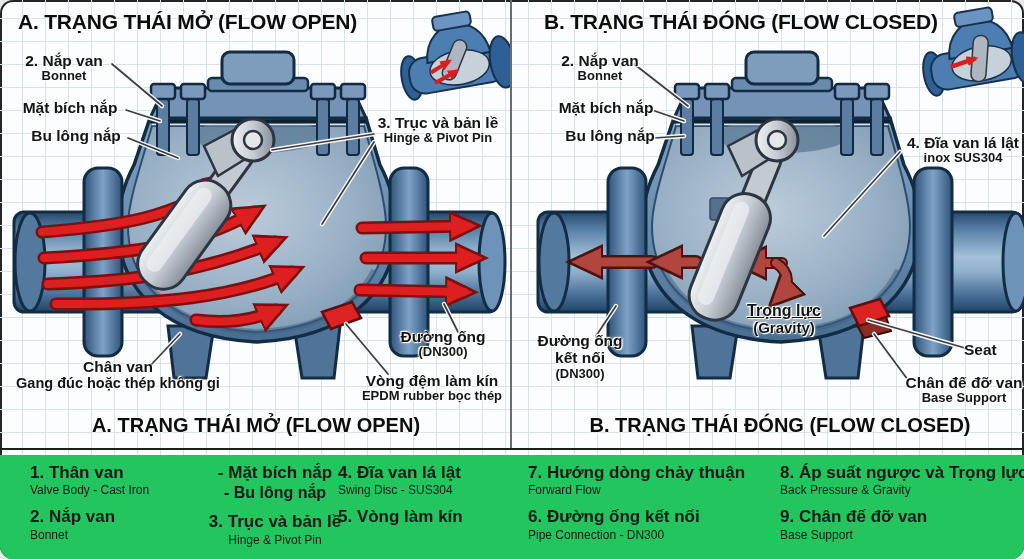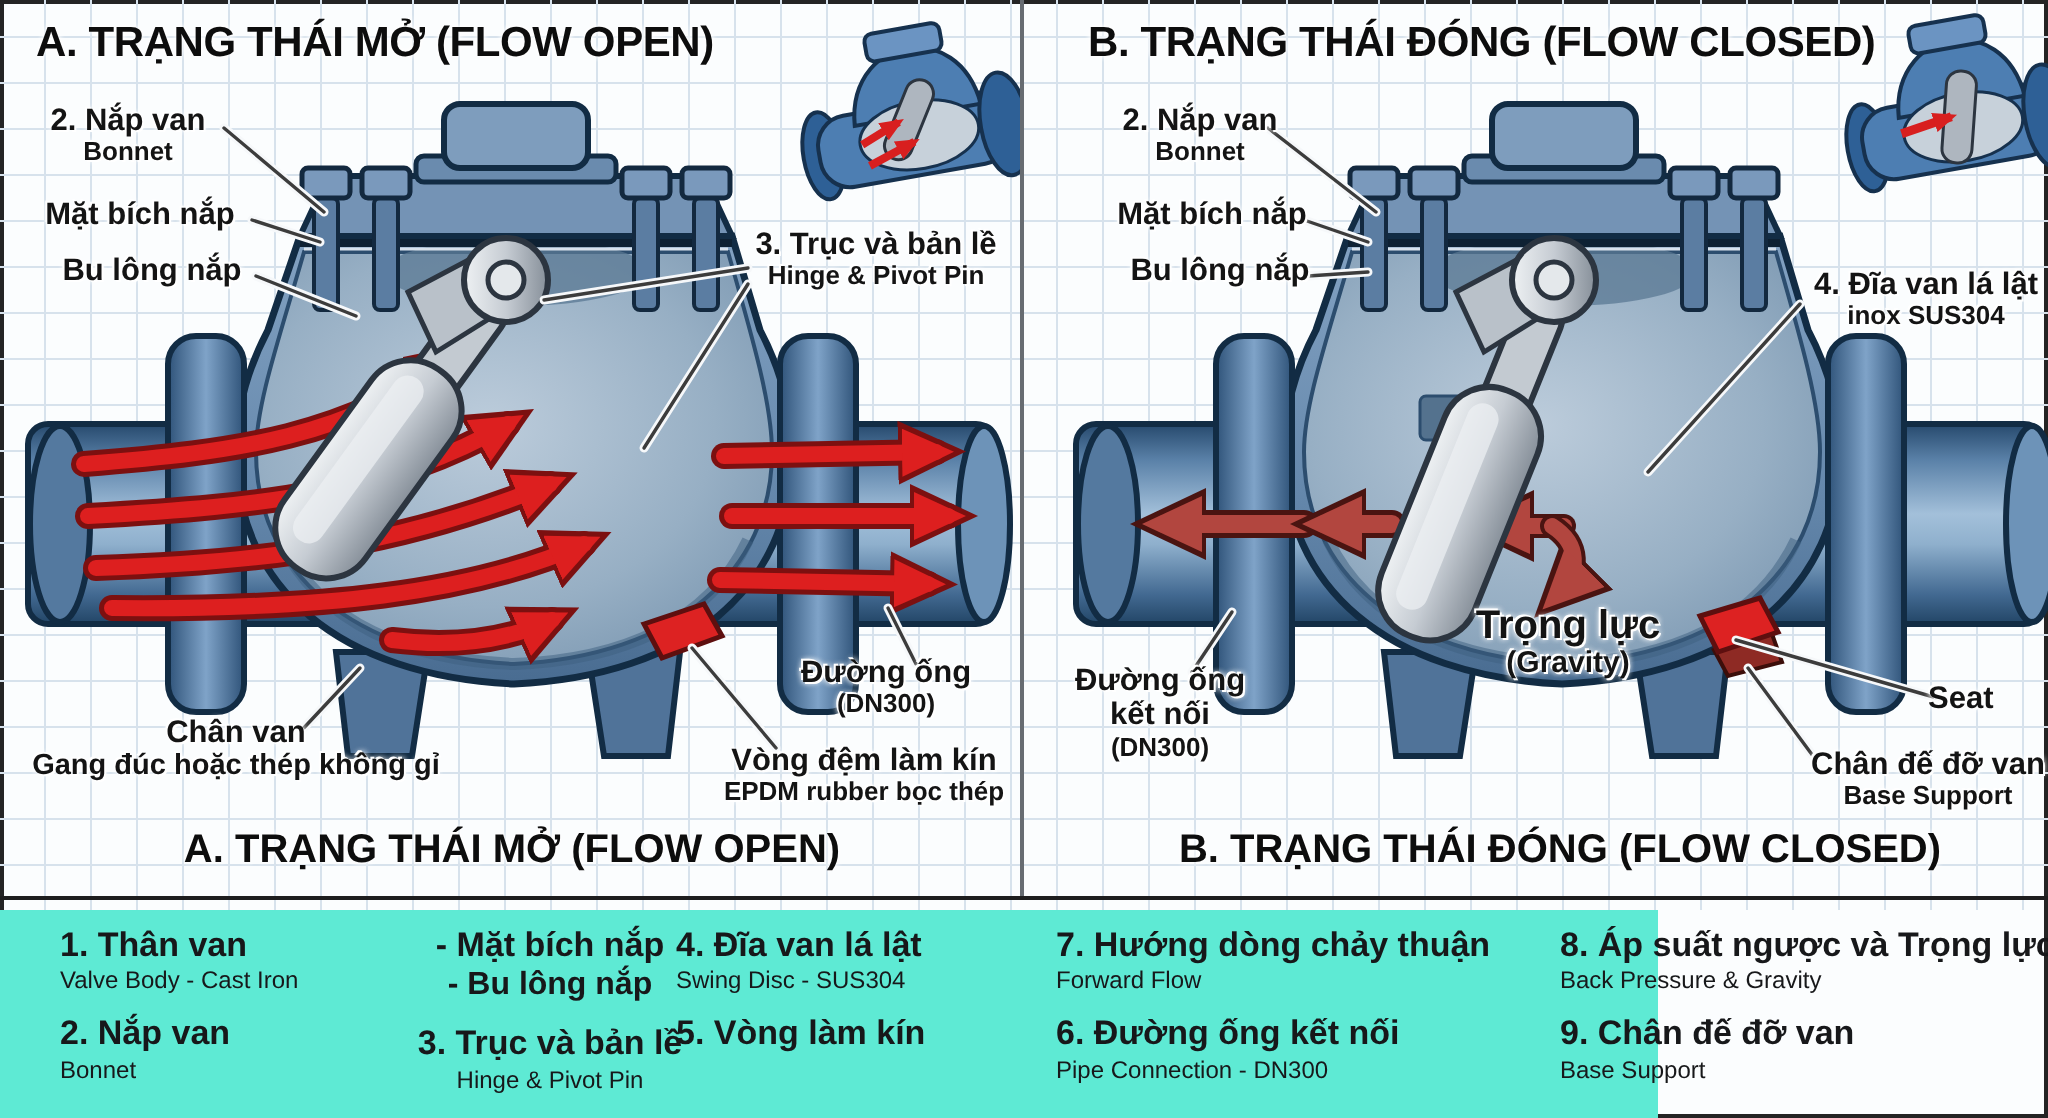--- a/index.html
+++ b/index.html
@@ -1,20 +1,21 @@
 <!DOCTYPE html>
 <html><head>
 <meta charset="utf-8">
 <style>
   html,body{margin:0;padding:0;background:#e8e8e8;}
   #stage{
     position:relative;width:1024px;height:559px;overflow:hidden;
     font-family:"Liberation Sans","DejaVu Sans",sans-serif;
     background:#fbfdfe;
     box-shadow:inset 0 0 0 2px #242424;
+    border-radius:13px;
   }
   
   #grid{
     position:absolute;left:0;top:0;width:1024px;height:455px;
     background:
       repeating-linear-gradient(0deg,transparent 0 22px,#d7e2ec 22px 23px),
       repeating-linear-gradient(90deg,transparent 0 22px,#d7e2ec 22px 23px);
   }
   .panel{position:absolute;top:0;width:512px;height:450px;}
   #panel-a{left:0;}
@@ -33,22 +34,22 @@
   .art{position:absolute;left:0;top:0;}
   .lbl{
     position:absolute;text-align:center;color:#141414;line-height:1.12;
     text-shadow:0 0 3px #fff,0 0 3px #fff,1px 1px 0 #fff,-1px -1px 0 #fff;
   }
   .lbl .l1{display:block;font-size:15.5px;font-weight:bold;}
   .lbl .l2{display:block;font-size:13px;font-weight:bold;}
   
   #separator{position:absolute;left:0;top:448px;width:1024px;height:2px;background:#1e1e1e;}
   #legend{
-    position:absolute;left:0;top:455px;width:829px;height:104px;
-    background:#5eead4;color:#17181a;
+    position:absolute;left:0;top:455px;width:1024px;height:104px;
+    background:#22c55e;color:#17181a;
   }
   .lg-col{position:absolute;top:8px;}
   #lg-c1{left:30px;width:178px;}
   #lg-c2{left:204px;width:142px;text-align:center;}
   #lg-c3{left:338px;width:192px;}
   #lg-c4{left:528px;width:248px;}
   #lg-c5{left:780px;width:242px;}
   .lg-item{margin-bottom:9px;}
   .lg-main{display:block;font-size:17px;font-weight:bold;line-height:1.2;white-space:nowrap;}
   .lg-sub{display:block;font-size:12px;line-height:1.25;white-space:nowrap;}
@@ -395,21 +396,21 @@
       <span class="l1">Mặt bích nắp</span>
     </div>
     <div class="lbl" style="left:34px;top:127px;width:104px;">
       <span class="l1">Bu lông nắp</span>
     </div>
     <div class="lbl" style="left:372px;top:134px;width:134px;">
       <span class="l1">4. Đĩa van lá lật</span>
       <span class="l2">inox SUS304</span>
     </div>
     <div class="lbl" style="left:198px;top:302px;width:124px;">
-      <span class="l1" style="font-size:20px;">Trọng lực</span>
+      <span class="l1" style="font-size:16px;text-decoration:underline;">Trọng lực</span>
       <span class="l2" style="font-size:15px;">(Gravity)</span>
     </div>
     <div class="lbl" style="left:8px;top:332px;width:96px;">
       <span class="l1">Đường ống</span>
       <span class="l1">kết nối</span>
       <span class="l2">(DN300)</span>
     </div>
     <div class="lbl" style="left:440px;top:341px;width:64px;text-align:left;">
       <span class="l1">Seat</span>
     </div>

